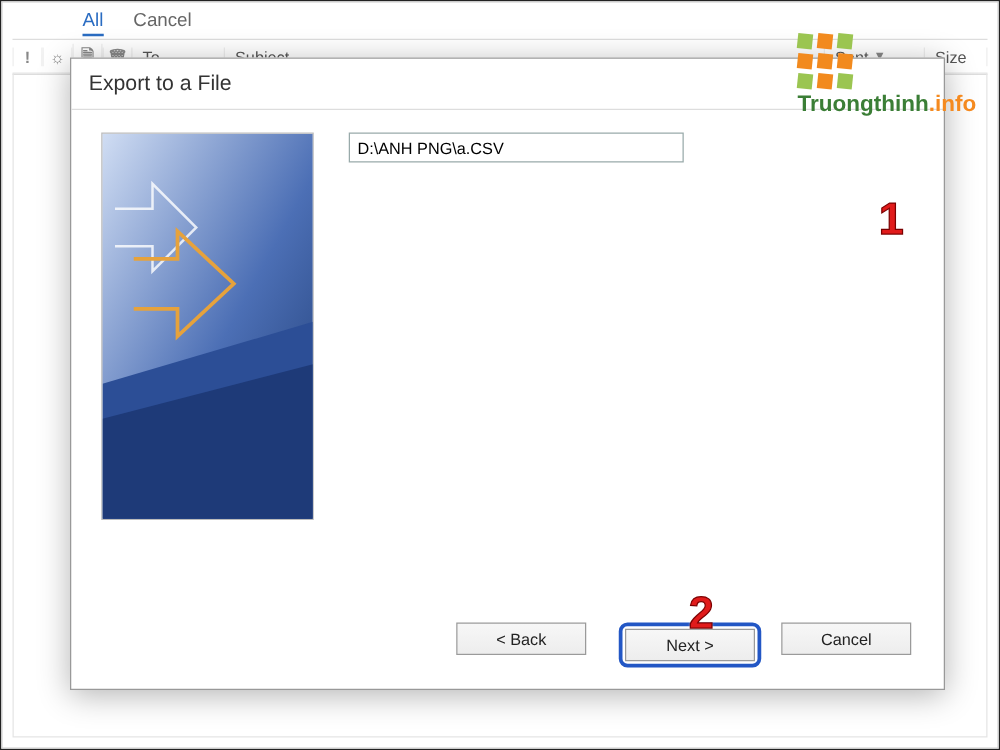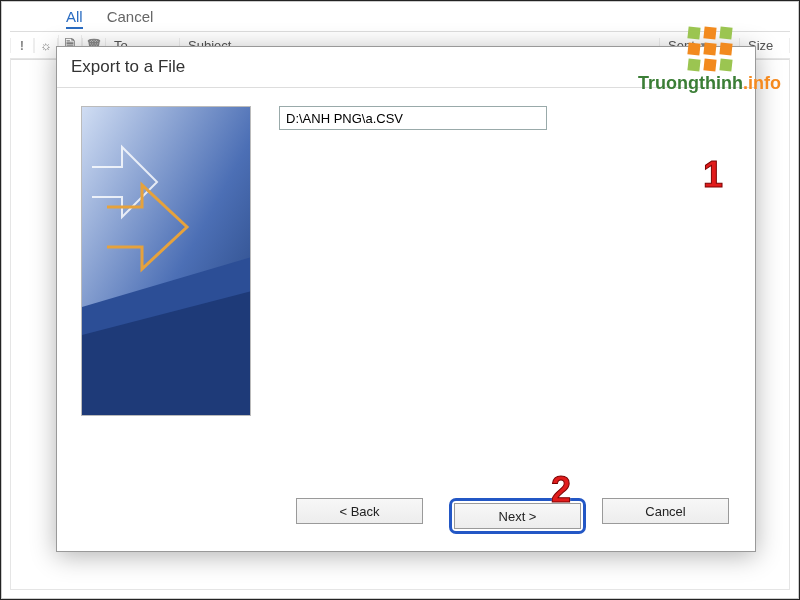--- a/index.html
+++ b/index.html
@@ -126,21 +126,21 @@
     border-radius: 7px;
     padding: 2px;
   }
   .dialog-footer {
     display: flex;
     justify-content: flex-end;
     gap: 16px;
     padding: 10px 26px 18px 0;
     border-top: 0;
   }
-  .btn-wide { width: 127px; }
+  .btn-wide { width: 104px; }
   .next-frame {
     border: 3px solid #2357c5;
     border-radius: 7px;
     padding: 2px;
     margin-left: 10px;
   }
 
   .callout-num {
     position: absolute;
     font-family: Impact, "Arial Black", sans-serif;
@@ -152,21 +152,20 @@
   }
   .callout-1 { left: 702px; top: 153px; }
   .callout-2 { left: 550px; top: 468px; }
 
   .watermark {
     position: absolute;
     right: 18px;
     top: 26px;
     display: flex;
     flex-direction: column;
-    align-items: center;
     gap: 2px;
   }
   .watermark .logo-grid {
     display: grid;
     grid-template-columns: repeat(3, 12px);
     grid-template-rows: repeat(3, 12px);
     gap: 4px;
   }
   .watermark .logo-grid span {
     width: 12px; height: 12px;

